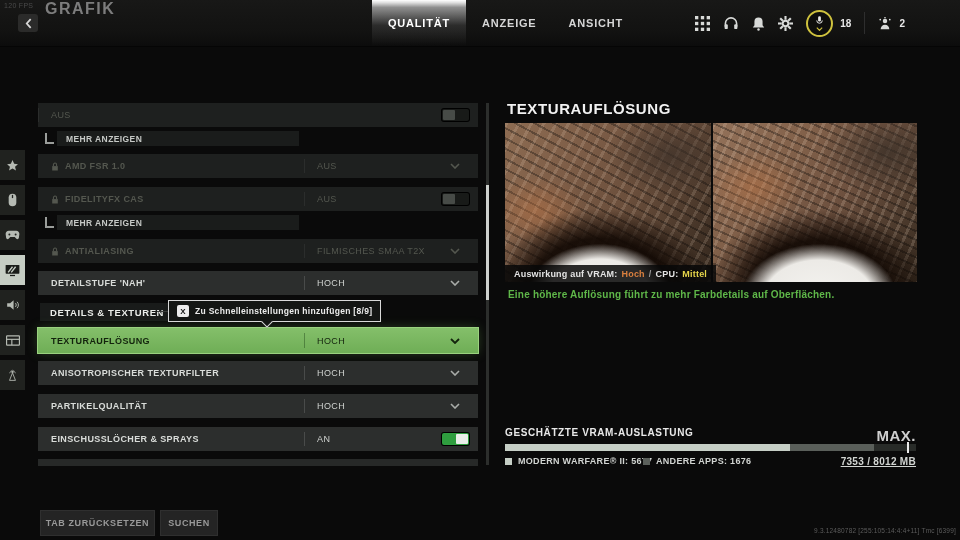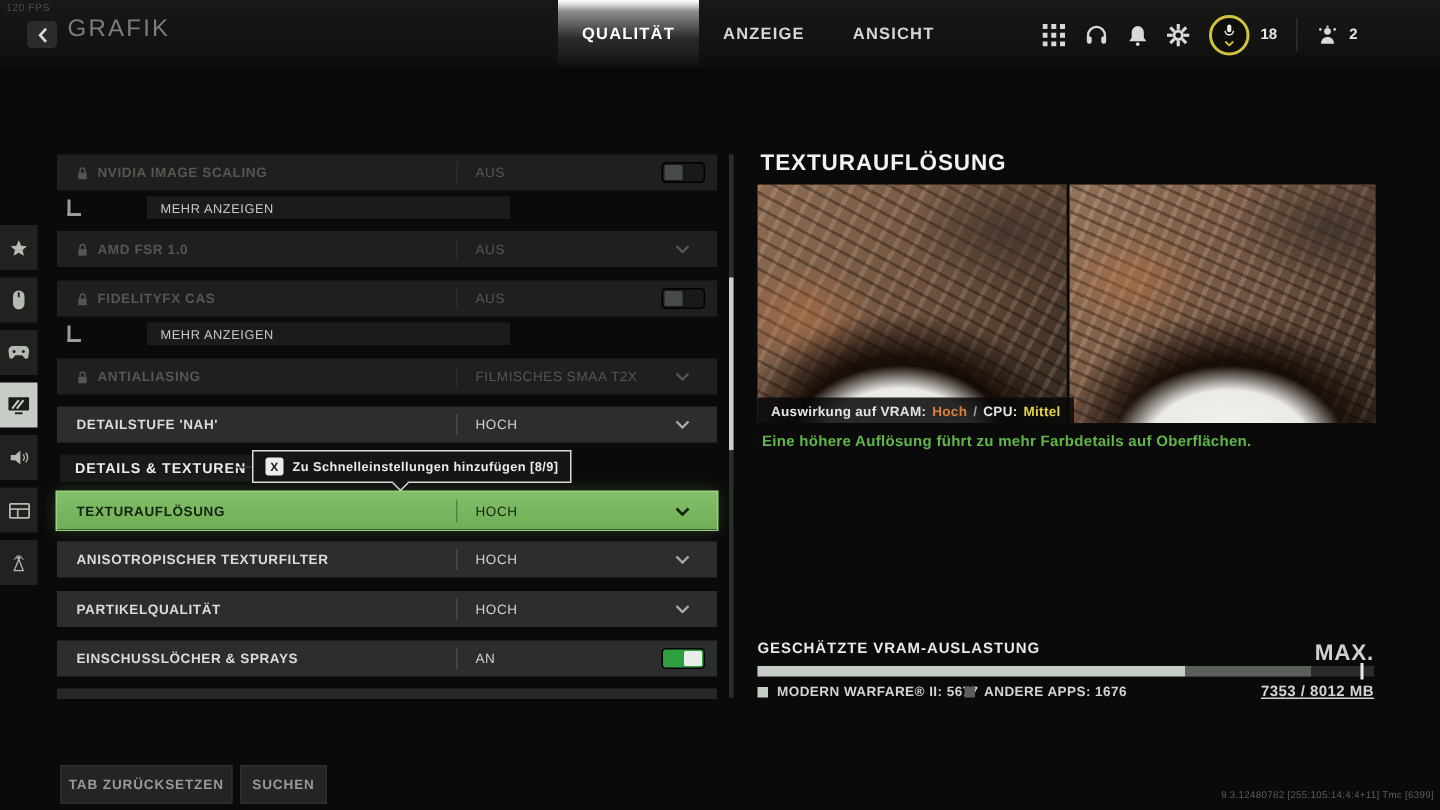--- a/index.html
+++ b/index.html
@@ -6,21 +6,21 @@
   #app{position:relative;width:960px;height:540px;background:#0a0a0a;overflow:hidden;
        font-family:"Liberation Sans",sans-serif;-webkit-font-smoothing:antialiased;}
 
   
   .header{position:absolute;top:0;left:0;right:0;height:46px;
           background:linear-gradient(180deg,#181817 0%,#121211 70%,#0c0c0c 100%);
           border-bottom:1px solid #050505;}
   .fps{position:absolute;top:2px;left:4px;font-size:7px;color:#4a4a4a;letter-spacing:.3px;}
   .back-btn{position:absolute;left:18px;top:14px;width:20px;height:18px;background:#2b2b2a;
             border-radius:3px;display:flex;align-items:center;justify-content:center;cursor:pointer;}
-  .page-title{position:absolute;left:45px;top:11px;font-size:16px;font-weight:normal;color:#7d7d7d;letter-spacing:1.5px;}
+  .page-title{position:absolute;left:45px;top:0;font-size:16px;font-weight:bold;color:#7d7d7d;letter-spacing:1.5px;}
   .tabs{position:absolute;left:372px;top:0;height:46px;display:flex;}
   .tab{height:46px;display:flex;align-items:center;padding:0 16px;font-size:11px;font-weight:bold;
        letter-spacing:.8px;color:#d6d6d6;cursor:pointer;}
   .tab.active{color:#ffffff;
        background:linear-gradient(180deg,#ffffff 0%,#dedede 6%,#8f8f8f 16%,rgba(90,90,90,.35) 55%,rgba(30,30,30,0) 100%);}
   .hicons{position:absolute;right:55px;top:0;height:46px;display:flex;align-items:center;gap:13px;}
   .hicon{color:#d8dad8;display:flex;align-items:center;justify-content:center;cursor:pointer;}
   .mic-badge{position:relative;width:23px;height:23px;border-radius:50%;border:2px solid #cfc23e;
              background:#0e0e0c;display:flex;flex-direction:column;align-items:center;justify-content:center;cursor:pointer;}
   .count{font-size:10px;font-weight:bold;color:#e8e8e8;margin-left:-6px;}
@@ -42,22 +42,22 @@
              letter-spacing:.4px;color:#cfd2cf;}
   .srow .ctl{flex:0 0 46px;display:flex;align-items:center;justify-content:center;color:#a9aca9;}
   .srow.dim{background:#1e201f;}
   .srow.dim .lbl,.srow.dim .val,.srow.dim .ctl{color:#54574f;}
   .srow.dim .sep{background:rgba(255,255,255,.06);}
   .srow.sel{background:linear-gradient(180deg,#84bf6a 0%,#6fae56 100%);
             box-shadow:0 0 0 1px #9ad27f,0 0 12px rgba(120,190,90,.30);}
   .srow.sel .lbl,.srow.sel .val,.srow.sel .ctl{color:#13230d;}
   .srow.sel .sep{background:rgba(10,40,5,.35);}
   .subrow{position:absolute;left:57px;width:233px;height:15px;background:#1a1c1b;display:flex;
-          align-items:center;padding-left:9px;font-size:8.5px;font-weight:normal;letter-spacing:.4px;
-          color:#c6c9c6;cursor:pointer;margin-left:41px;}
+          align-items:center;padding-left:9px;font-size:8.5px;font-weight:bold;letter-spacing:.4px;
+          color:#c6c9c6;cursor:pointer;}
   .elbow{position:absolute;left:45px;width:7px;height:9px;border-left:2px solid #9a9d9a;
          border-bottom:2px solid #9a9d9a;}
   .tog{width:27px;height:12px;border-radius:2px;position:relative;box-shadow:0 0 0 1px #000;}
   .tog .knob{position:absolute;top:1px;width:12px;height:10px;border-radius:1px;}
   .tog.off{background:#232623;}
   .tog.off .knob{left:1px;background:#7b817b;}
   .dim .tog.off{background:#181a18;}
   .dim .tog.off .knob{background:#474b47;}
   .tog.on{background:#2f9e3f;}
   .tog.on .knob{right:1px;background:#eaeeea;}
@@ -274,29 +274,20 @@
         <svg width="13" height="13" viewBox="0 0 24 22">
             <path d="M12 6l5.5 14h-11z" fill="none" stroke="currentColor" stroke-width="1.6"></path>
             <circle cx="12" cy="4.5" r="1.8" fill="currentColor"></circle>
             <path d="M8 3.5a5.5 5.5 0 018 0M5.8 6.5a8.5 8.5 0 0112.4 0" stroke="currentColor" stroke-width="1.2" fill="none"></path>
           </svg>
       </span>
     </div>
   </div>
 
   <div class="srow dim" style="top:103px">
-    <div class="lbl">
-      <span>
-        <svg width="8" height="9" viewBox="0 0 10 11">
-            <rect x="1.5" y="5" width="7" height="5.5" fill="currentColor"></rect>
-            <path d="M3 5V3.2a2 2 0 014 0V5" stroke="currentColor" stroke-width="1.3" fill="none"></path>
-          </svg>
-      </span>
-      <span>NVIDIA IMAGE SCALING</span>
-    </div>
     <div class="sep"></div>
     <div class="val">AUS</div>
     <div class="ctl">
         <span class="tog off">
           <span class="knob"></span>
         </span>
       </div>
   </div>
   <div class="elbow" style="top:133px"></div>
   <div class="subrow" style="top:131px">MEHR ANZEIGEN</div>

